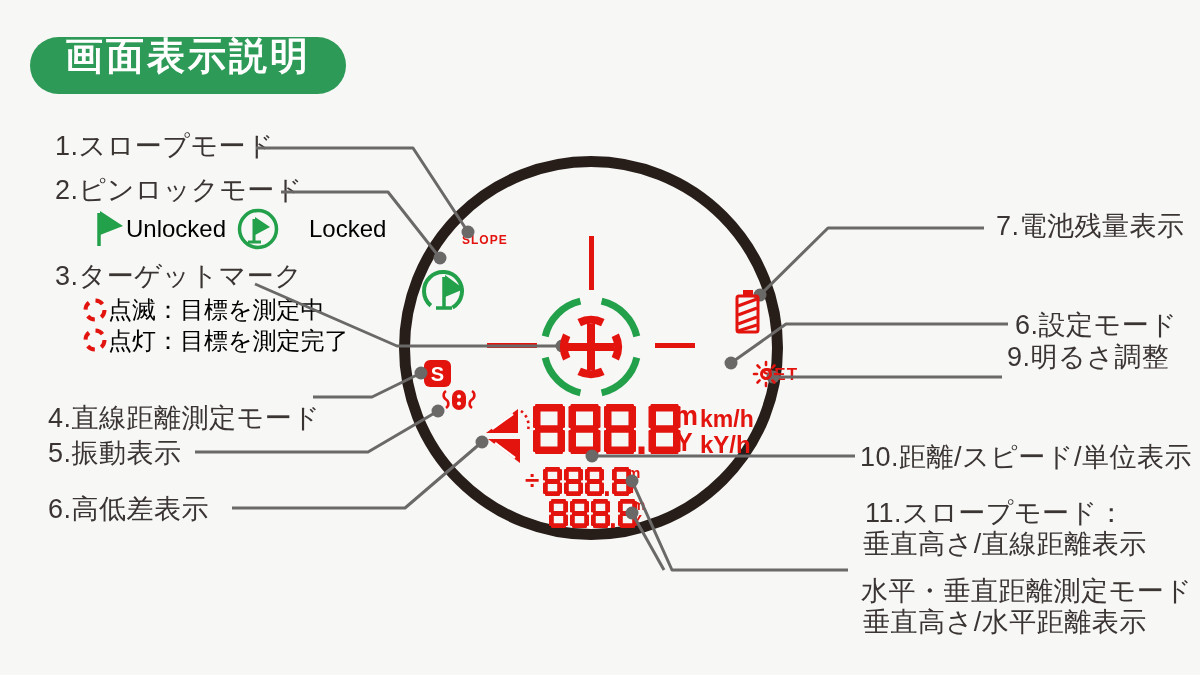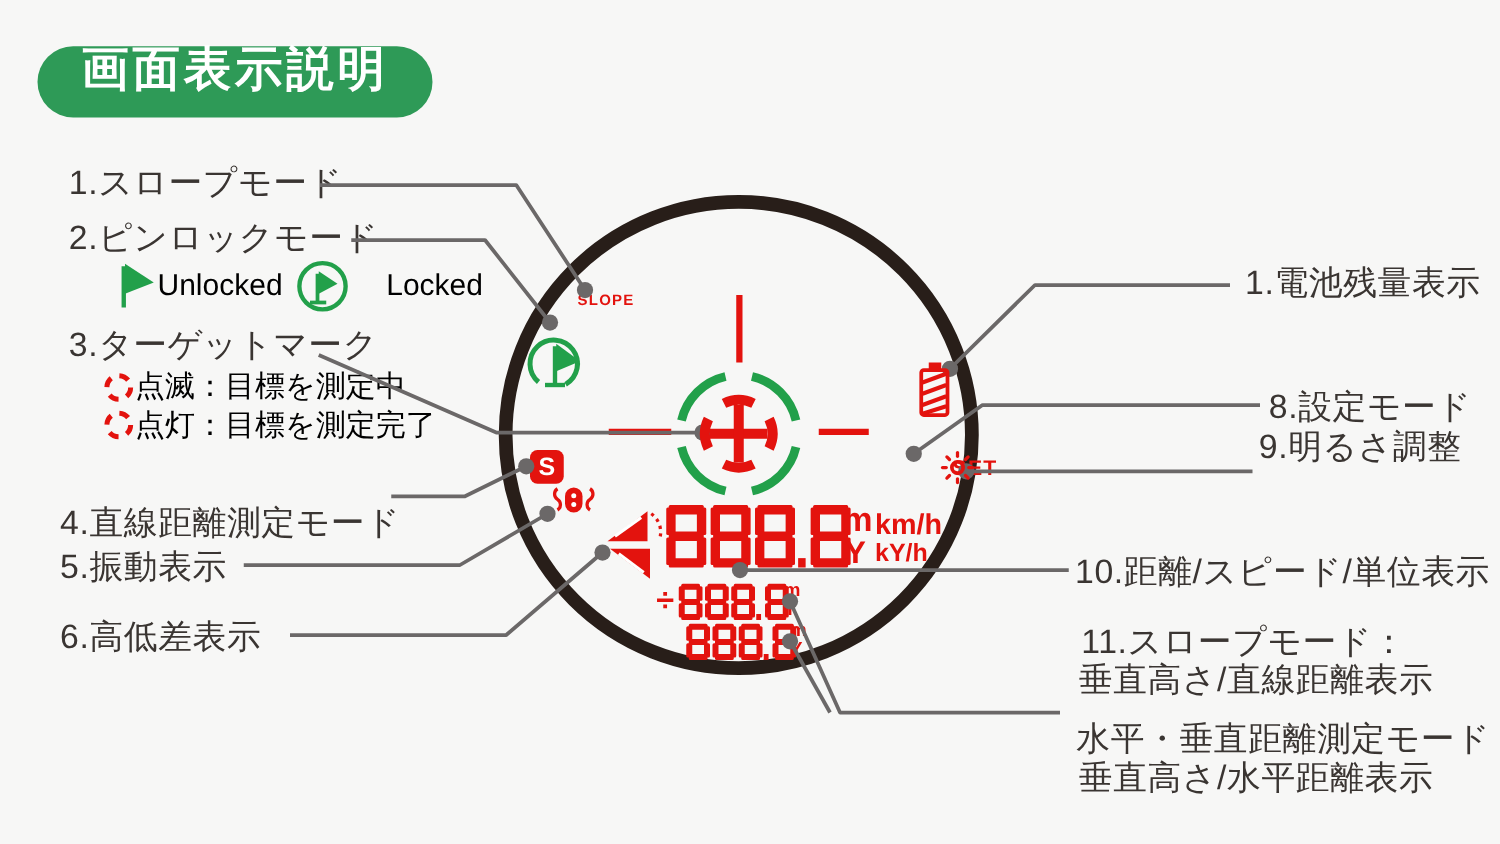--- a/index.html
+++ b/index.html
@@ -32,22 +32,22 @@
 <div class="abs lbl" style="left:55px;top:177px;">2.ピンロックモード</div>
 <div class="abs sub" style="left:126px;top:217px;">Unlocked</div>
 <div class="abs sub" style="left:284px;top:217px;margin-left:25px;">Locked</div>
 <div class="abs lbl" style="left:55px;top:263px;">3.ターゲットマーク</div>
 <div class="abs sub" style="left:108px;top:298px;">点滅：目標を測定中</div>
 <div class="abs sub" style="left:108px;top:329px;">点灯：目標を測定完了</div>
 <div class="abs lbl" style="left:48px;top:372px;margin-top:33px;">4.直線距離測定モード</div>
 <div class="abs lbl" style="left:48px;top:440px;">5.振動表示</div>
 <div class="abs lbl" style="left:48px;top:496px;">6.高低差表示</div>
 
-<div class="abs lbl" style="left:996px;top:213px;">1.電池残量表示</div>
-<div class="abs lbl" style="left:1015px;top:312px;">8.設定モード</div>
+<div class="abs lbl" style="left:996px;top:213px;">7.電池残量表示</div>
+<div class="abs lbl" style="left:1015px;top:312px;">6.設定モード</div>
 <div class="abs lbl" style="left:1007px;top:344px;">9.明るさ調整</div>
 <div class="abs lbl" style="left:860px;top:444px;">10.距離/スピード/単位表示</div>
 <div class="abs lbl" style="left:865px;top:500px;">11.スロープモード：</div>
 <div class="abs lbl" style="left:863px;top:531px;">垂直高さ/直線距離表示</div>
 <div class="abs lbl" style="left:861px;top:578px;">水平・垂直距離測定モード：</div>
 <div class="abs lbl" style="left:863px;top:609px;">垂直高さ/水平距離表示</div>
 
 <div class="abs redtxt" style="left:462px;top:234px;font-size:12px;letter-spacing:1px;">SLOPE</div>
 <div class="abs redtxt" style="left:714px;top:366px;font-size:17px;letter-spacing:1px;margin-left:48px;">SET</div>
 <div class="abs s-badge">
@@ -85,21 +85,21 @@
     <rect x="140" y="2" width="7.5" height="22" rx="1.2" fill="#e3130e"></rect>
     <rect x="140" y="26" width="7.5" height="22" rx="1.2" fill="#e3130e"></rect>
     <rect x="117.5" y="42.5" width="28" height="7.5" rx="1.2" fill="#e3130e"></rect>
     <rect x="115.5" y="26" width="7.5" height="22" rx="1.2" fill="#e3130e"></rect>
     <rect x="115.5" y="2" width="7.5" height="22" rx="1.2" fill="#e3130e"></rect>
     <rect x="117.5" y="21.25" width="28" height="7.5" rx="1.2" fill="#e3130e"></rect>
   </svg>
 <div class="abs redtxt" style="left:674px;top:403px;font-size:27px;">m</div>
 <div class="abs redtxt" style="left:700px;top:408px;font-size:23px;">km/h</div>
 <div class="abs redtxt" style="left:676px;top:430px;font-size:25px;">Y</div>
-<div class="abs redtxt" style="left:700px;top:433px;font-size:20px;">kY/h</div>
+<div class="abs redtxt" style="left:700px;top:433px;font-size:24px;">kY/h</div>
 
 <div class="abs redtxt" style="left:525px;top:467px;font-size:26px;">÷</div>
 <svg class="abs" id="seg-sub1" style="left:543px;top:467px;" width="88" height="29">
     <rect x="2" y="0" width="15" height="4.8" rx="1.2" fill="#e3130e"></rect>
     <rect x="14.2" y="2" width="4.8" height="11.5" rx="1.2" fill="#e3130e"></rect>
     <rect x="14.2" y="15.5" width="4.8" height="11.5" rx="1.2" fill="#e3130e"></rect>
     <rect x="2" y="24.2" width="15" height="4.8" rx="1.2" fill="#e3130e"></rect>
     <rect x="0" y="15.5" width="4.8" height="11.5" rx="1.2" fill="#e3130e"></rect>
     <rect x="0" y="2" width="4.8" height="11.5" rx="1.2" fill="#e3130e"></rect>
     <rect x="2" y="12.1" width="15" height="4.8" rx="1.2" fill="#e3130e"></rect>

